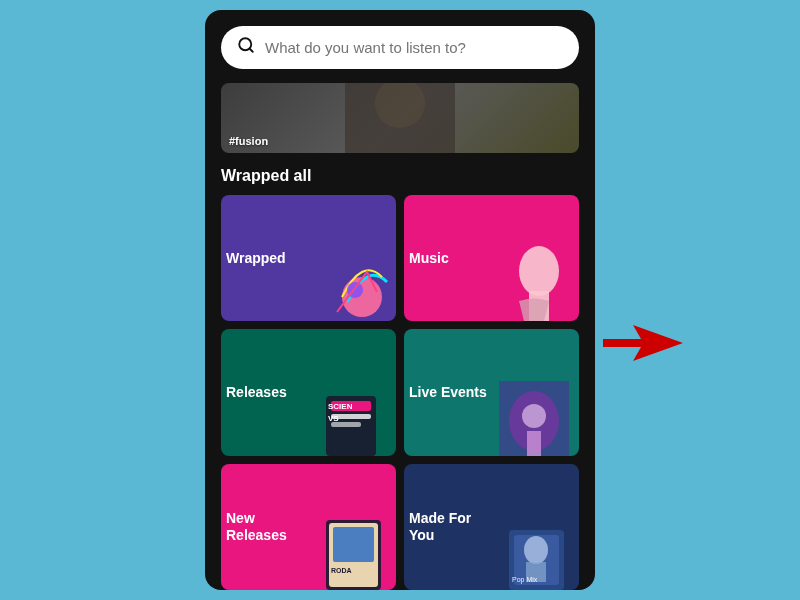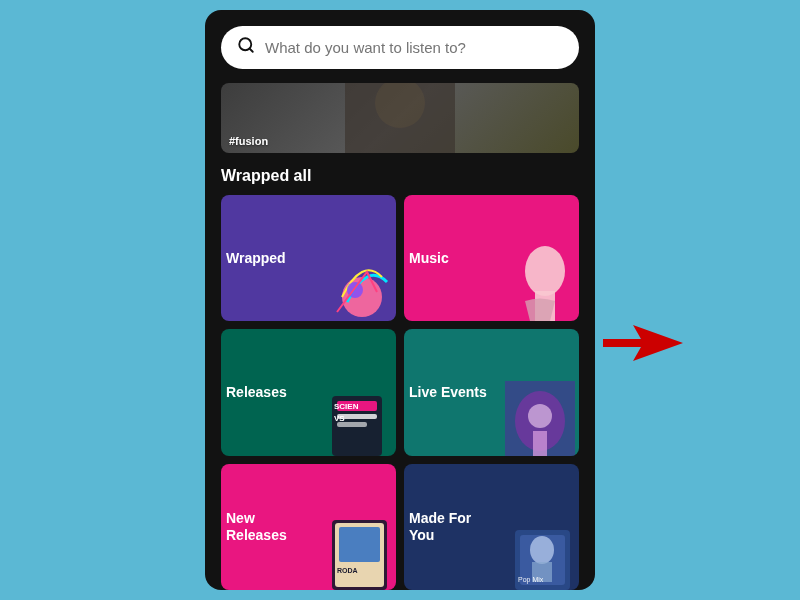--- a/index.html
+++ b/index.html
@@ -154,21 +154,21 @@
     .card-made-for-you {
       background-color: #1e3264;
     }
 
     .card-new-releases {
       background-color: #e91680;
     }
 
     .card-decoration {
       position: absolute;
-      right: 4px;
+      right: 10px;
       bottom: 0;
       width: 80px;
       height: 80px;
       overflow: hidden;
     }
 
     
     .deco-wrapped {
       width: 75px;
       height: 75px;

